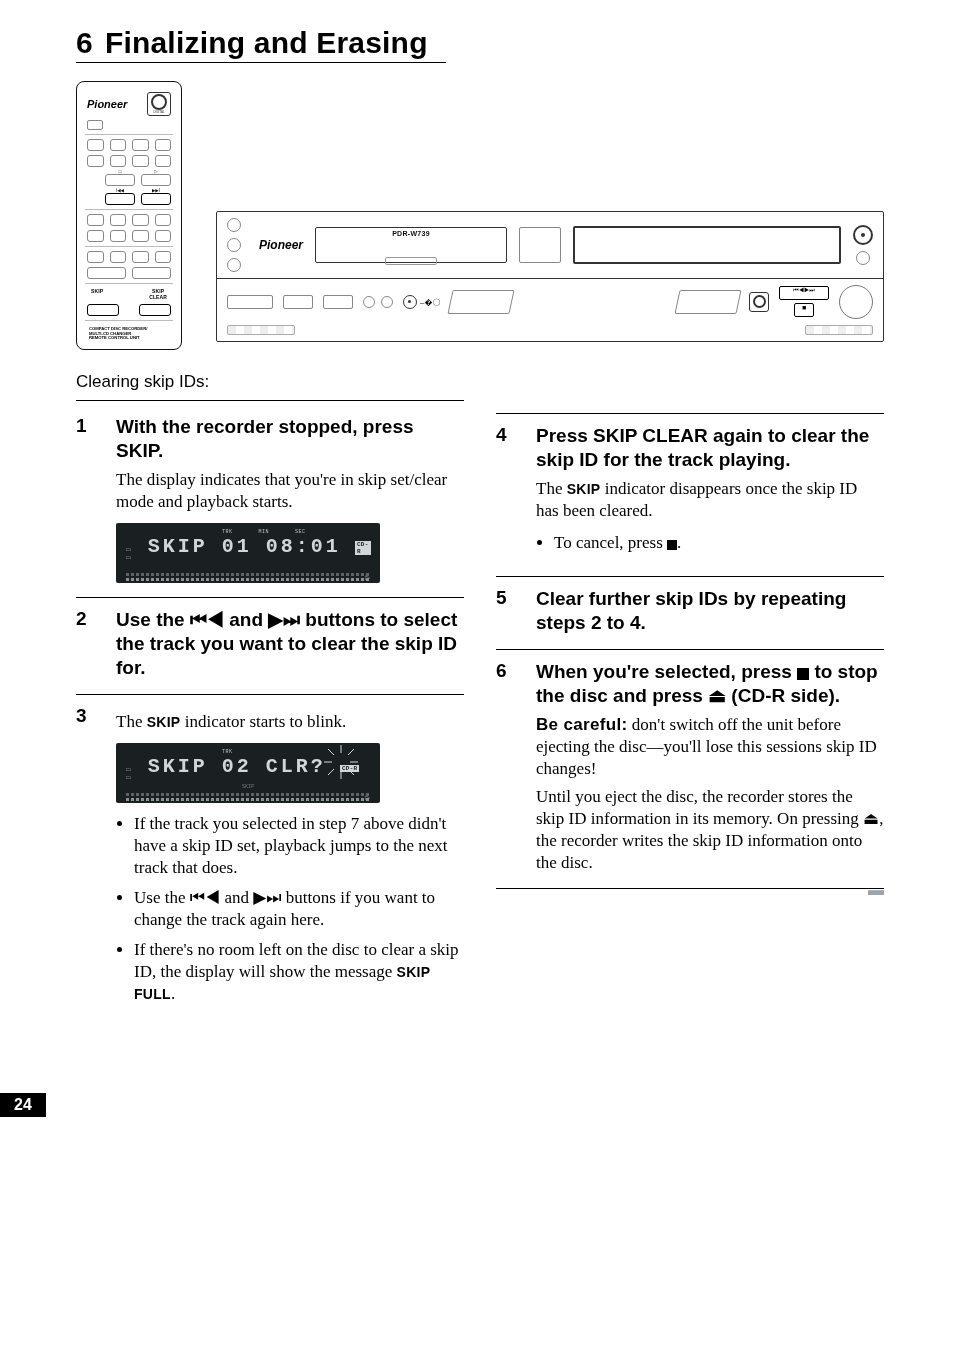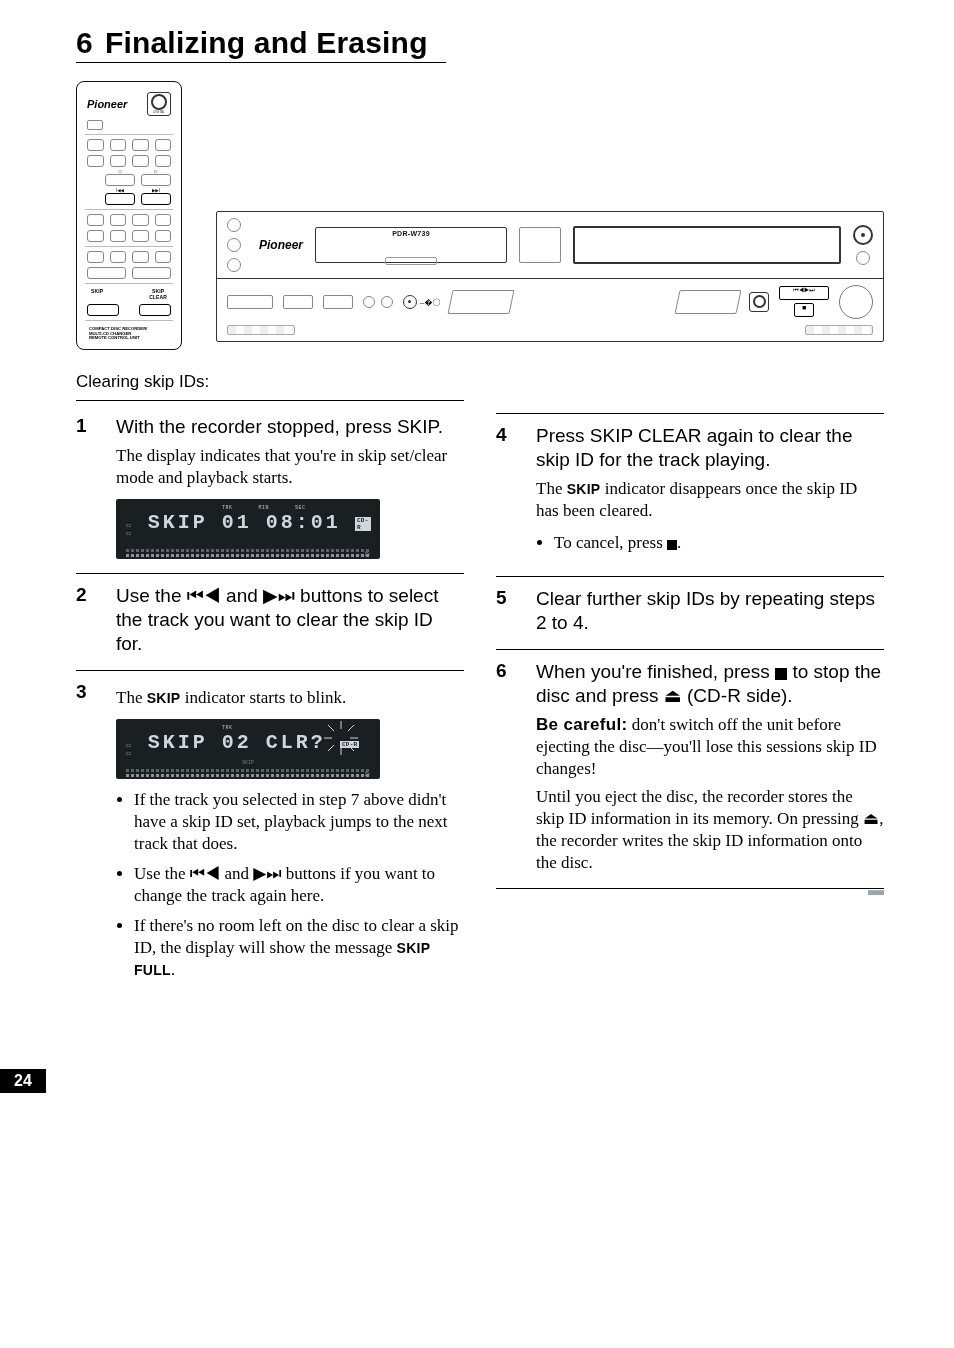--- a/index.html
+++ b/index.html
@@ -55,21 +55,21 @@
   
   .intro{font-family:Helvetica,Arial,sans-serif;font-size:17px;margin:22px 0 4px}
   .cols{display:flex;gap:32px}
   .col{flex:1}
   .rule{border:none;border-top:1px solid #000;margin:8px 0 10px}
   .rule-col{border:none;border-top:1px solid #000;margin:14px 0 10px}
   .step{display:flex;gap:20px;margin-top:4px}
   .step .num{width:20px;font-family:Helvetica,Arial,sans-serif;font-weight:700;
     font-size:19px;line-height:22px}
   .step .body{flex:1}
-  .step-h{font-family:Helvetica,Arial,sans-serif;font-weight:400;font-size:19px;
+  .step-h{font-family:Helvetica,Arial,sans-serif;font-weight:700;font-size:19px;
     line-height:24px;margin:0}
   .step-p{font-size:17px;line-height:22px;margin:6px 0 0}
   ul.b{margin:10px 0 0 0;padding-left:18px}
   ul.b li{font-size:17px;line-height:22px;margin-bottom:8px}
   ul.indent{margin-left:40px}
   .caps{font-family:Helvetica,Arial,sans-serif;font-weight:700;font-size:14px;
     letter-spacing:.02em}
   .sym{font-family:Arial,sans-serif}
 
   
@@ -381,21 +381,21 @@
           <p class="step-h">Clear further skip IDs by repeating steps 2 to 4.</p>
         </div>
       </div>
 
       <hr class="rule-col">
 
       <div class="step">
         <div class="num">6</div>
         <div class="body">
           <p class="step-h">
-            <span>When you're finished, press </span><span class="ico-stop"></span><span> to stop the disc and press </span><span class="sym">⏏</span><span> (CD-R side).</span>
+            <span>When you're selected, press </span><span class="ico-stop"></span><span> to stop the disc and press </span><span class="sym">⏏</span><span> (CD-R side).</span>
           </p>
           <p class="step-p">
             <span class="caps" style="font-size:17px">Be careful:</span><span> don't switch off the unit before ejecting the disc—you'll lose this sessions skip ID changes!</span>
           </p>
           <p class="step-p">
             <span></span><span>Until you eject the disc, the recorder stores the skip ID information in its memory. On pressing </span><span class="sym">⏏</span><span>, the recorder writes the skip ID information onto the disc.</span>
           </p>
         </div>
       </div>
 

